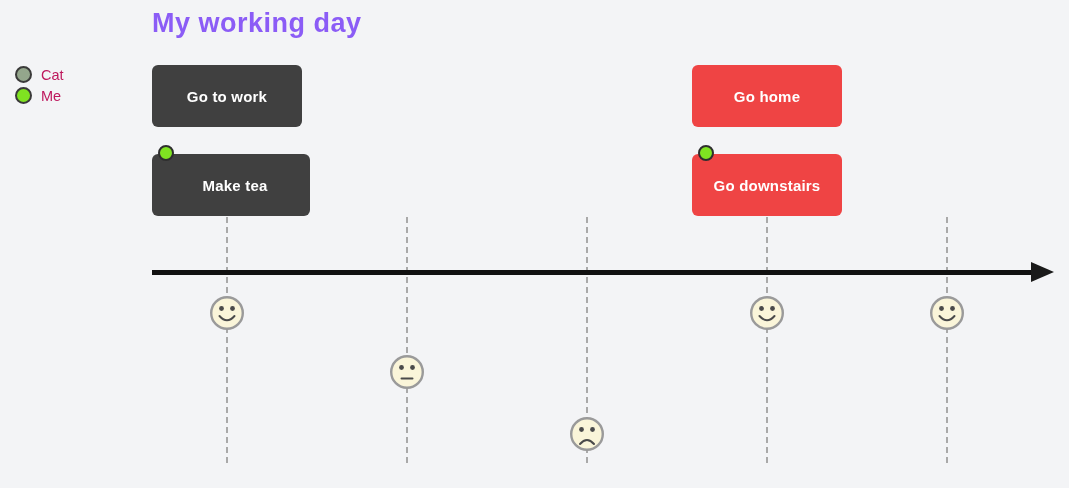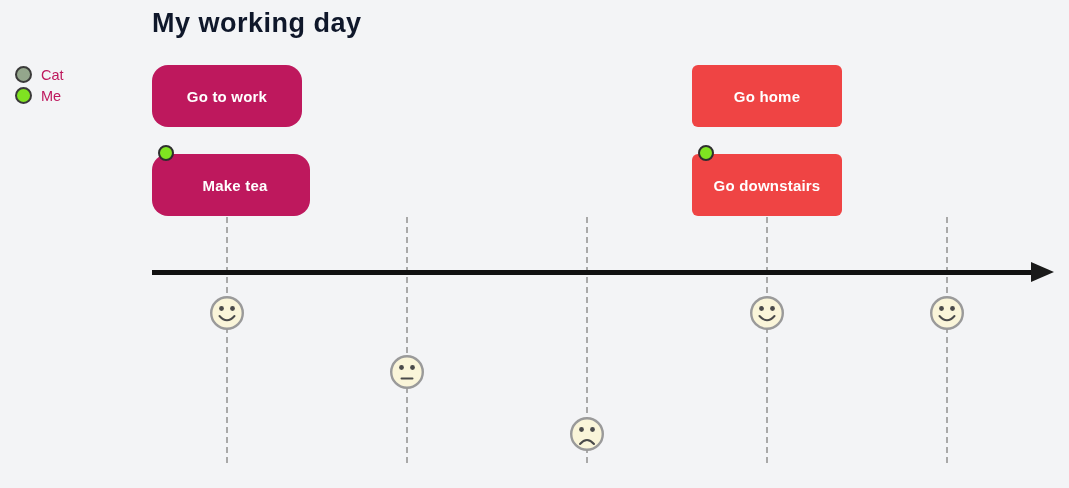--- a/index.html
+++ b/index.html
@@ -17,21 +17,21 @@
 
   
   .page-title {
     position: absolute;
     left: 152px;
     top: 8px;
     margin: 0;
     font-size: 27px;
     font-weight: bold;
     letter-spacing: 0.5px;
-    color: #0f172a;
+    color: #8b5cf6;
   }
 
   
   .legend {
     position: absolute;
     left: 15px;
     top: 64px;
   }
   .legend-row {
     display: flex;
@@ -57,21 +57,21 @@
   .event-box {
     position: absolute;
     width: 150px;
     height: 62px;
     border-radius: 6px;
     display: flex;
     align-items: center;
     justify-content: center;
     cursor: pointer;
   }
-  .event-box.navy   { background: #be185d; border-radius: 16px; }
+  .event-box.navy   { background: #404040; }
   .event-box.purple { background: #ef4444; }
   .event-label {
     color: #ffffff;
     font-size: 15px;
     font-weight: bold;
     letter-spacing: 0.2px;
     text-align: center;
   }
   .marker-dot {
     position: absolute;

